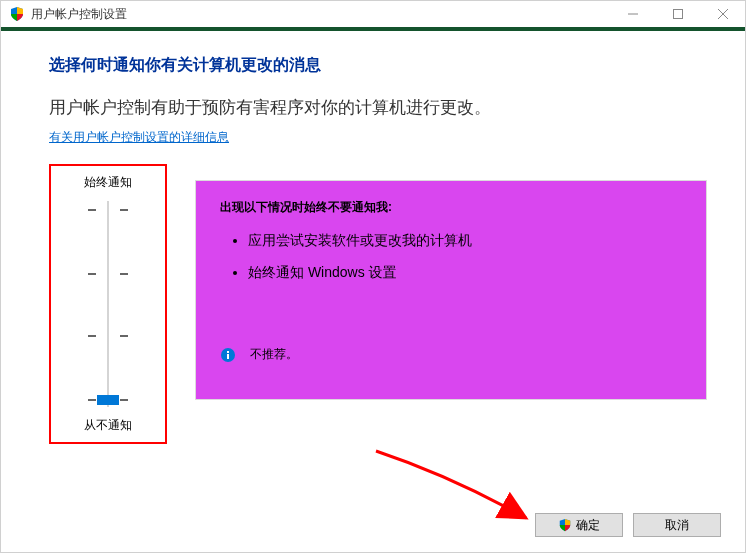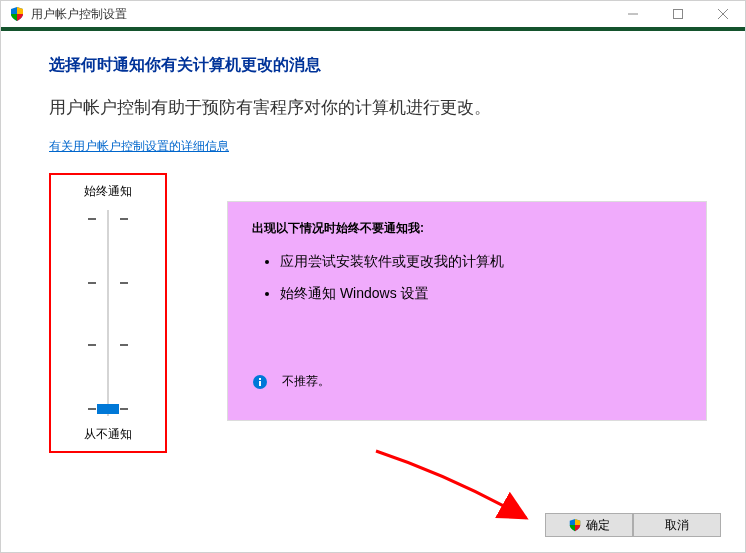--- a/index.html
+++ b/index.html
@@ -55,26 +55,26 @@
     .desc {
       color: #333;
       font-size: 17px;
       line-height: 1.6;
     }
     .link {
       color: #0066cc;
       text-decoration: underline;
       cursor: pointer;
       display: inline-block;
-      margin-top: 17px;
+      margin-top: 8px;
     }
     .main-area {
       margin-top: 18px;
       display: flex;
-      gap: 60px;
+      gap: 28px;
     }
     .slider-box {
       border: 2px solid #ff0000;
       width: 118px;
       height: 280px;
       padding: 8px 0;
       display: flex;
       flex-direction: column;
       align-items: center;
       position: relative;
@@ -117,65 +117,65 @@
     .slider-thumb {
       position: absolute;
       left: 50%;
       width: 22px;
       height: 10px;
       background: #0078d7;
       transform: translateX(-50%);
     }
     .detail-box {
       border: 1px solid #dcdcdc;
-      background: #f0abfc;
+      background: #d946ef;
       flex: 1;
       height: 220px;
-      margin-top: 28px;
+      margin-top: 16px;
       padding: 18px 24px;
       position: relative;
     }
     .detail-title {
       font-weight: bold;
       font-size: 12px;
       margin-bottom: 16px;
     }
     .detail-list {
       list-style: disc;
       padding-left: 28px;
       color: #000;
     }
     .detail-list li {
       margin-bottom: 14px;
       font-size: 14px;
     }
     .recommend-row {
       position: absolute;
-      bottom: 30px;
+      bottom: 36px;
       left: 24px;
       display: flex;
       align-items: center;
       gap: 14px;
     }
     .info-icon {
       width: 16px;
       height: 16px;
     }
     .arrow-svg {
       position: absolute;
       left: 370px;
       top: 445px;
       pointer-events: none;
     }
     .button-row {
       position: absolute;
       bottom: 15px;
       right: 24px;
       display: flex;
-      gap: 0;
+      gap: 10px;
     }
     .btn {
       width: 88px;
       height: 24px;
       border: 1px solid #adadad;
       background: #e1e1e1;
       font-size: 12px;
       display: flex;
       align-items: center;
       justify-content: center;

